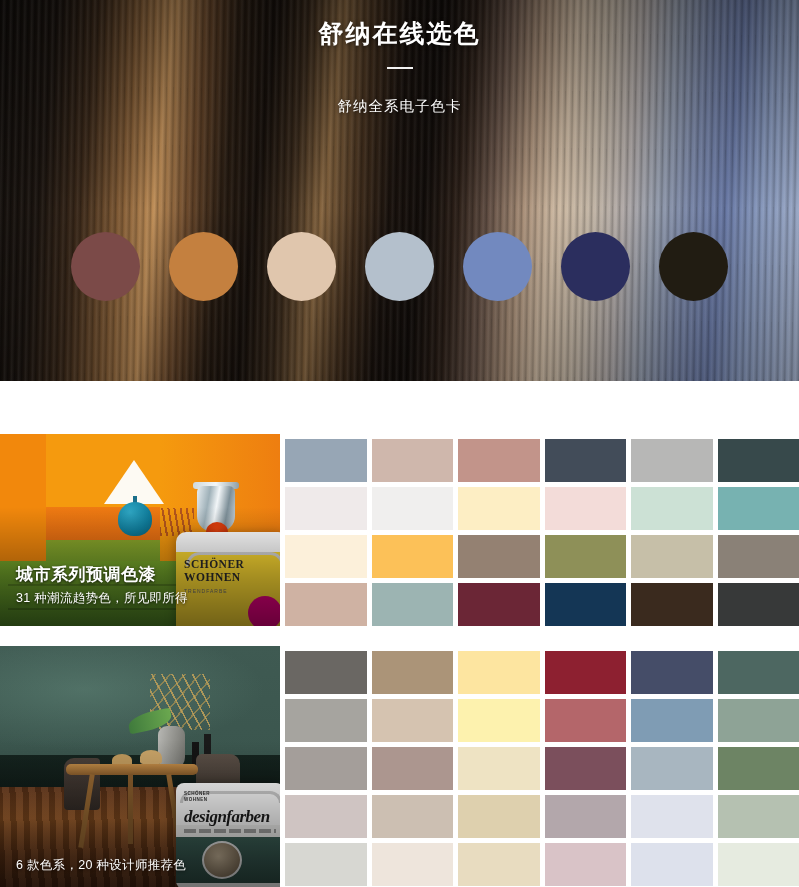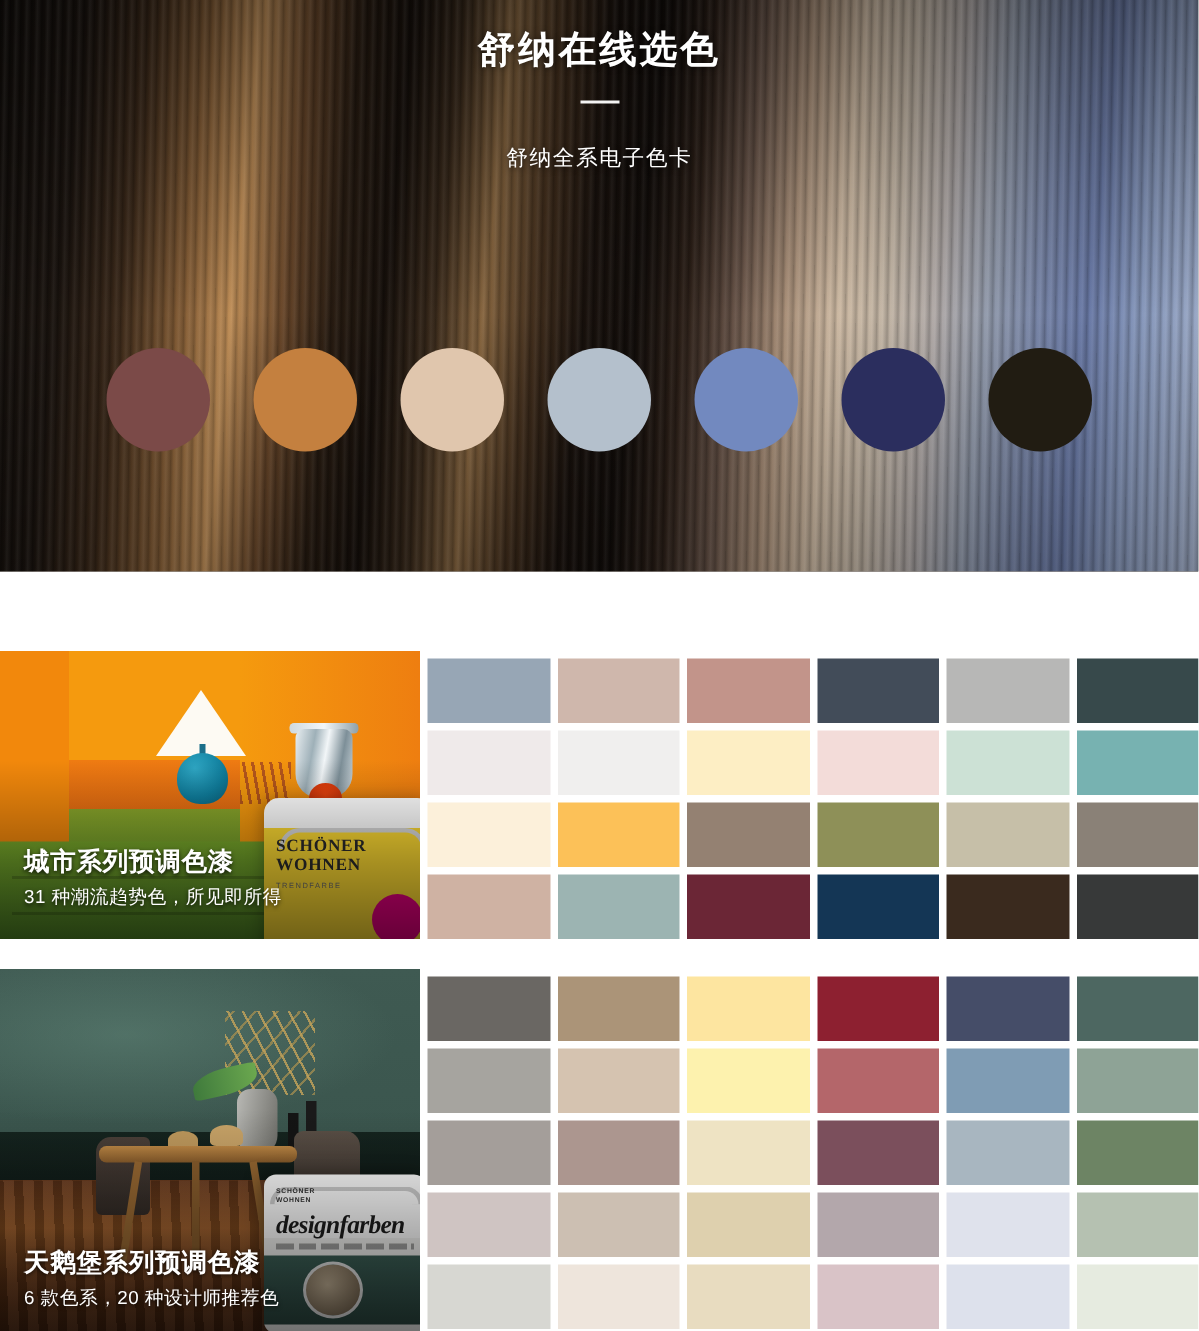--- a/index.html
+++ b/index.html
@@ -351,21 +351,20 @@
           <div>WOHNEN</div>
         </div>
         <div class="p2-blogo">designfarben</div>
         <div class="p2-bline"></div>
         <div class="p2-bband"></div>
         <div class="p2-bphoto"></div>
       </div>
 
       <div class="band-overlay"></div>
       <div class="band-caption">
-        <div class="cap-title">天鹅堡系列预调色漆</div>
         <div class="cap-sub">6 款色系，20 种设计师推荐色</div>
       </div>
     </div>
 
     <div class="swatch-grid grid-2">
         <div class="swatch" style="background: rgb(106, 103, 99);"></div>
         <div class="swatch" style="background: rgb(171, 148, 120);"></div>
         <div class="swatch" style="background: rgb(253, 229, 160);"></div>
         <div class="swatch" style="background: rgb(141, 32, 48);"></div>
         <div class="swatch" style="background: rgb(69, 77, 104);"></div>

